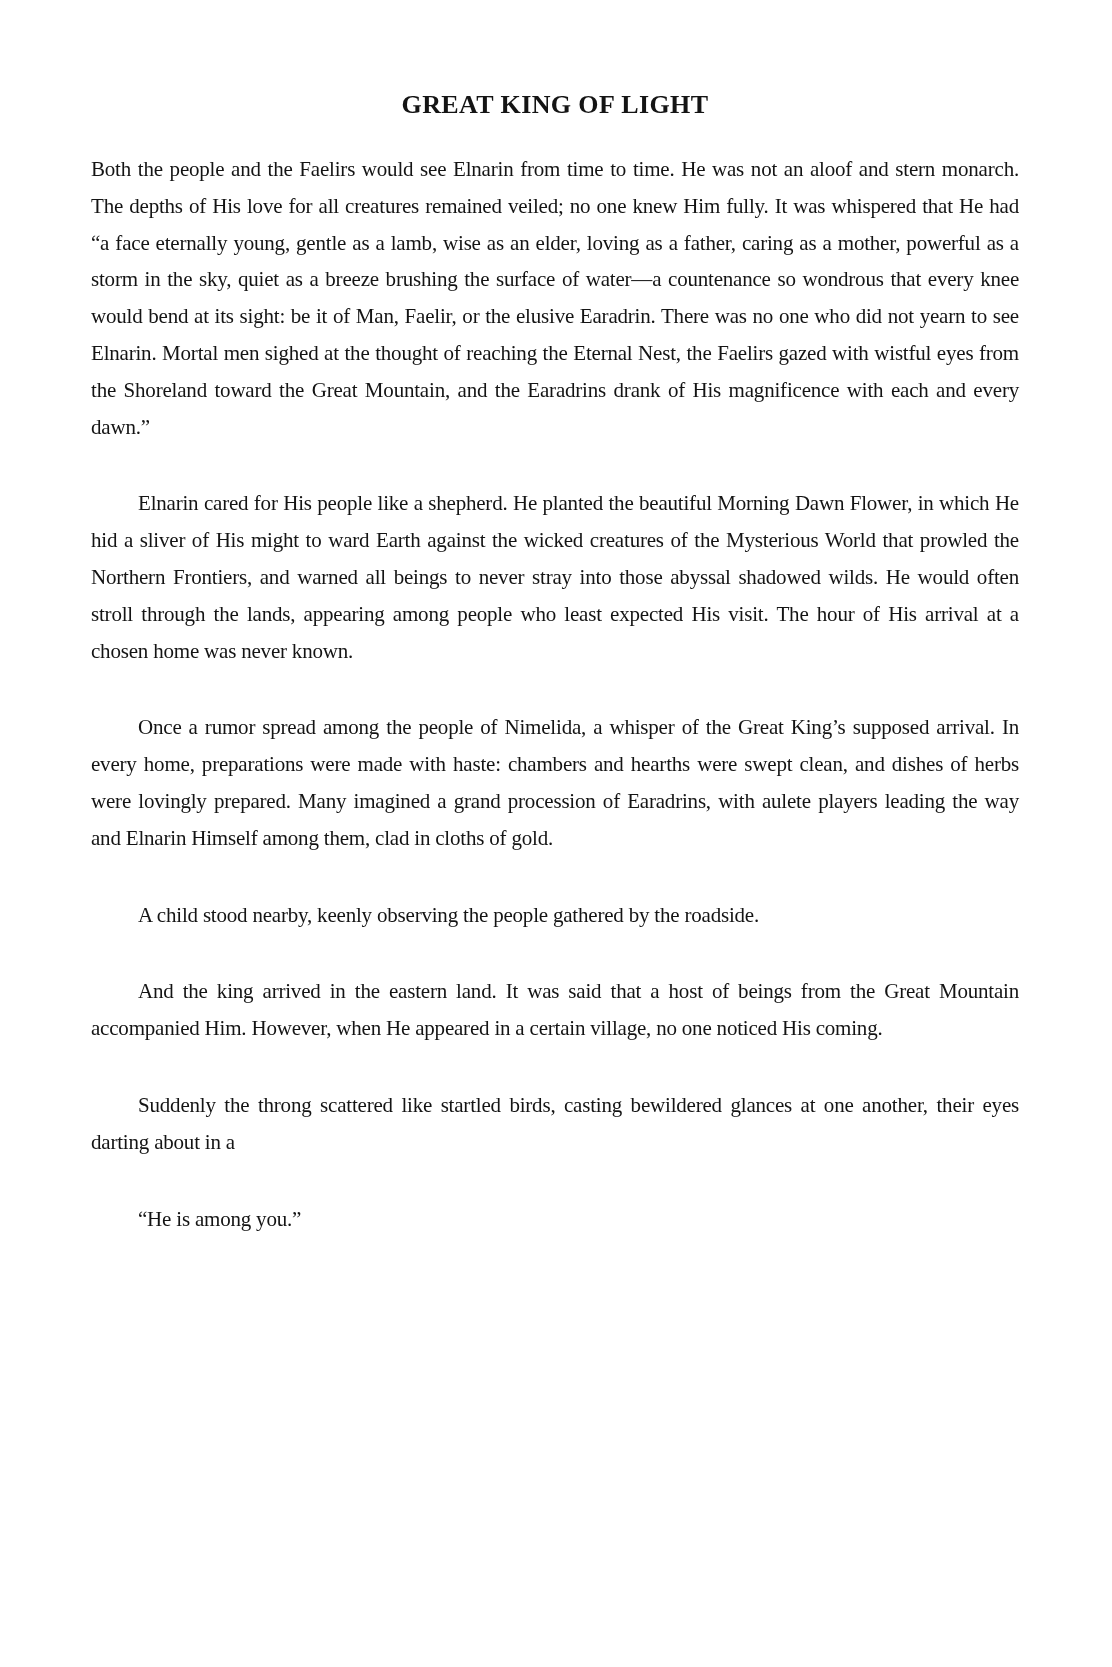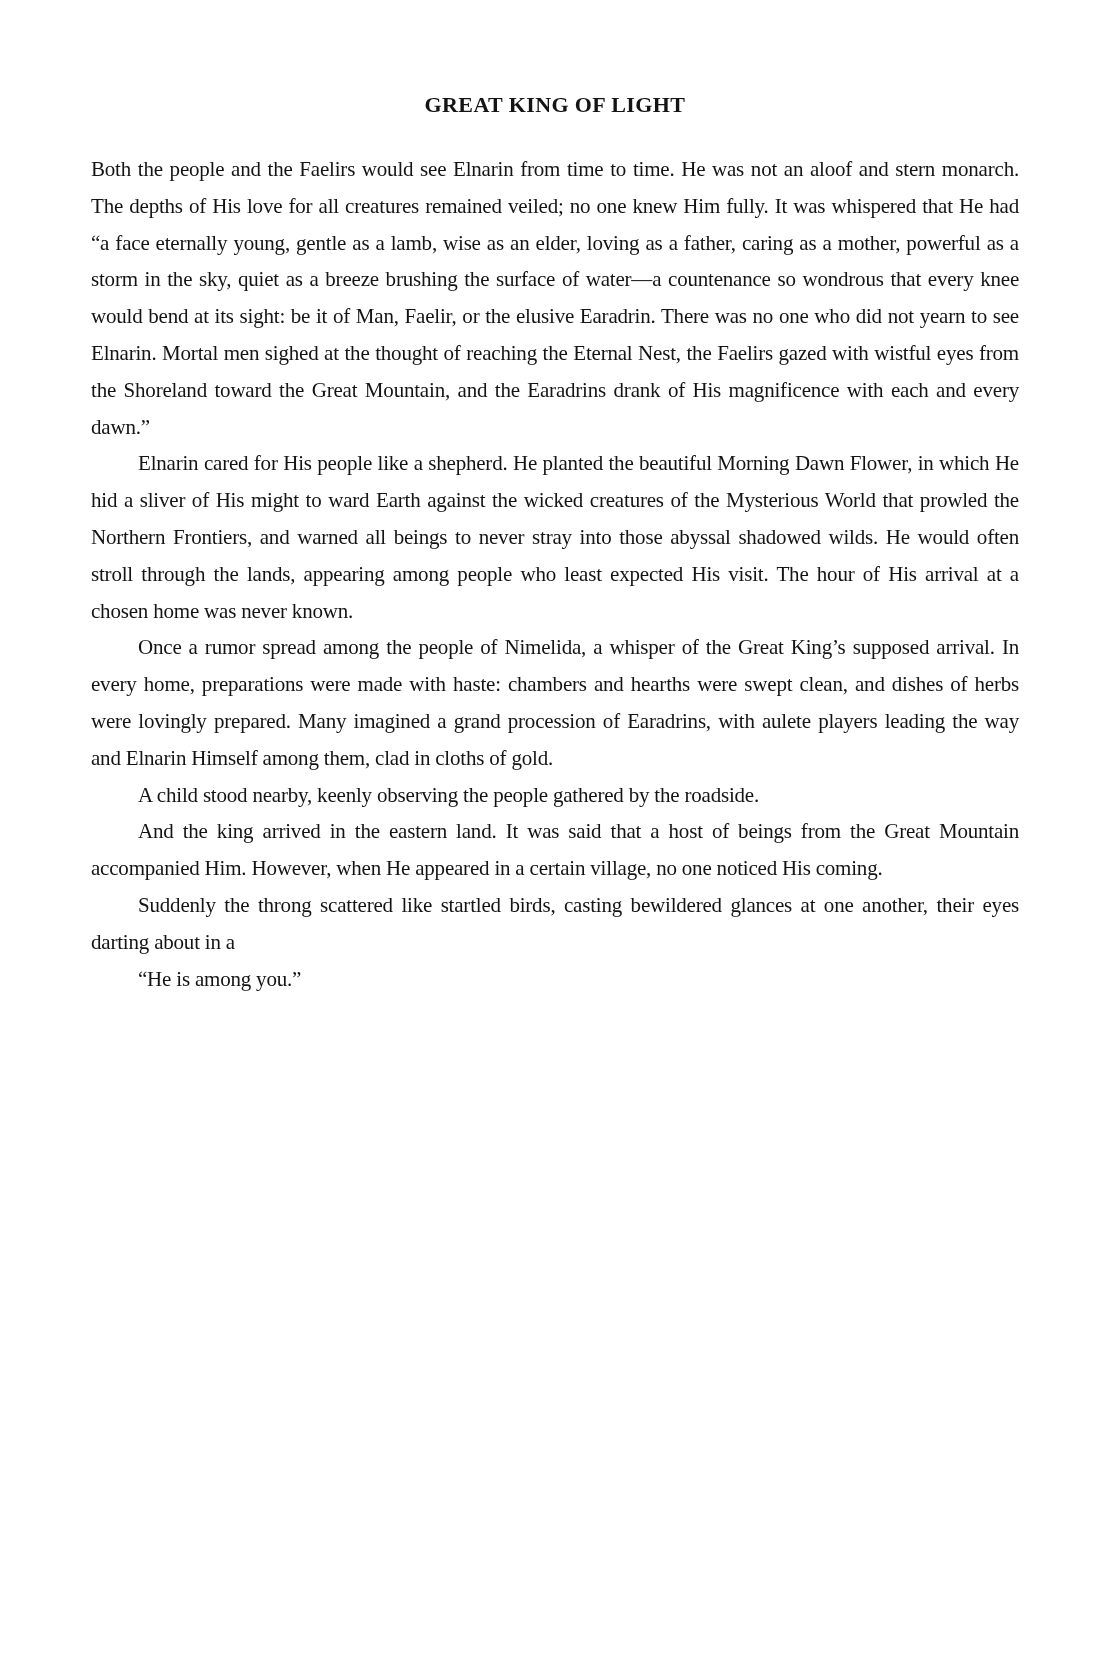--- a/index.html
+++ b/index.html
@@ -16,36 +16,37 @@
     font-family: "Liberation Serif", "DejaVu Serif", serif;
     color: #141414;
   }
   .text-block {
     position: absolute;
     left: 91px;
     top: 86px;
     width: 928px;
   }
   .chapter-title {
-    font-size: 22px;
+    font-size: 26px;
     font-weight: bold;
     line-height: 38px;
     text-align: center;
     letter-spacing: 0.4px;
     margin: 0 0 27px 0;
   }
   .body-text p {
     margin: 0;
     font-size: 21px;
     line-height: 36.8px;
     text-align: justify;
     letter-spacing: -0.2px;
   }
   .body-text p.indent {
     text-indent: 47px;
+    margin-top: 40px;
   }
 </style>
 </head>
 <body>
 
 <div class="page">
   <div class="text-block">
     <h1 class="chapter-title">GREAT KING OF LIGHT</h1>
     <div class="body-text">
       <p>Both the people and the Faelirs would see Elnarin from time to time. He was not an aloof and stern monarch. The depths of His love for all creatures remained veiled; no one knew Him fully. It was whispered that He had “a face eternally young, gentle as a lamb, wise as an elder, loving as a father, caring as a mother, powerful as a storm in the sky, quiet as a breeze brushing the surface of water—a countenance so wondrous that every knee would bend at its sight: be it of Man, Faelir, or the elusive Earadrin. There was no one who did not yearn to see Elnarin. Mortal men sighed at the thought of reaching the Eternal Nest, the Faelirs gazed with wistful eyes from the Shoreland toward the Great Mountain, and the Earadrins drank of His magnificence with each and every dawn.”</p>

